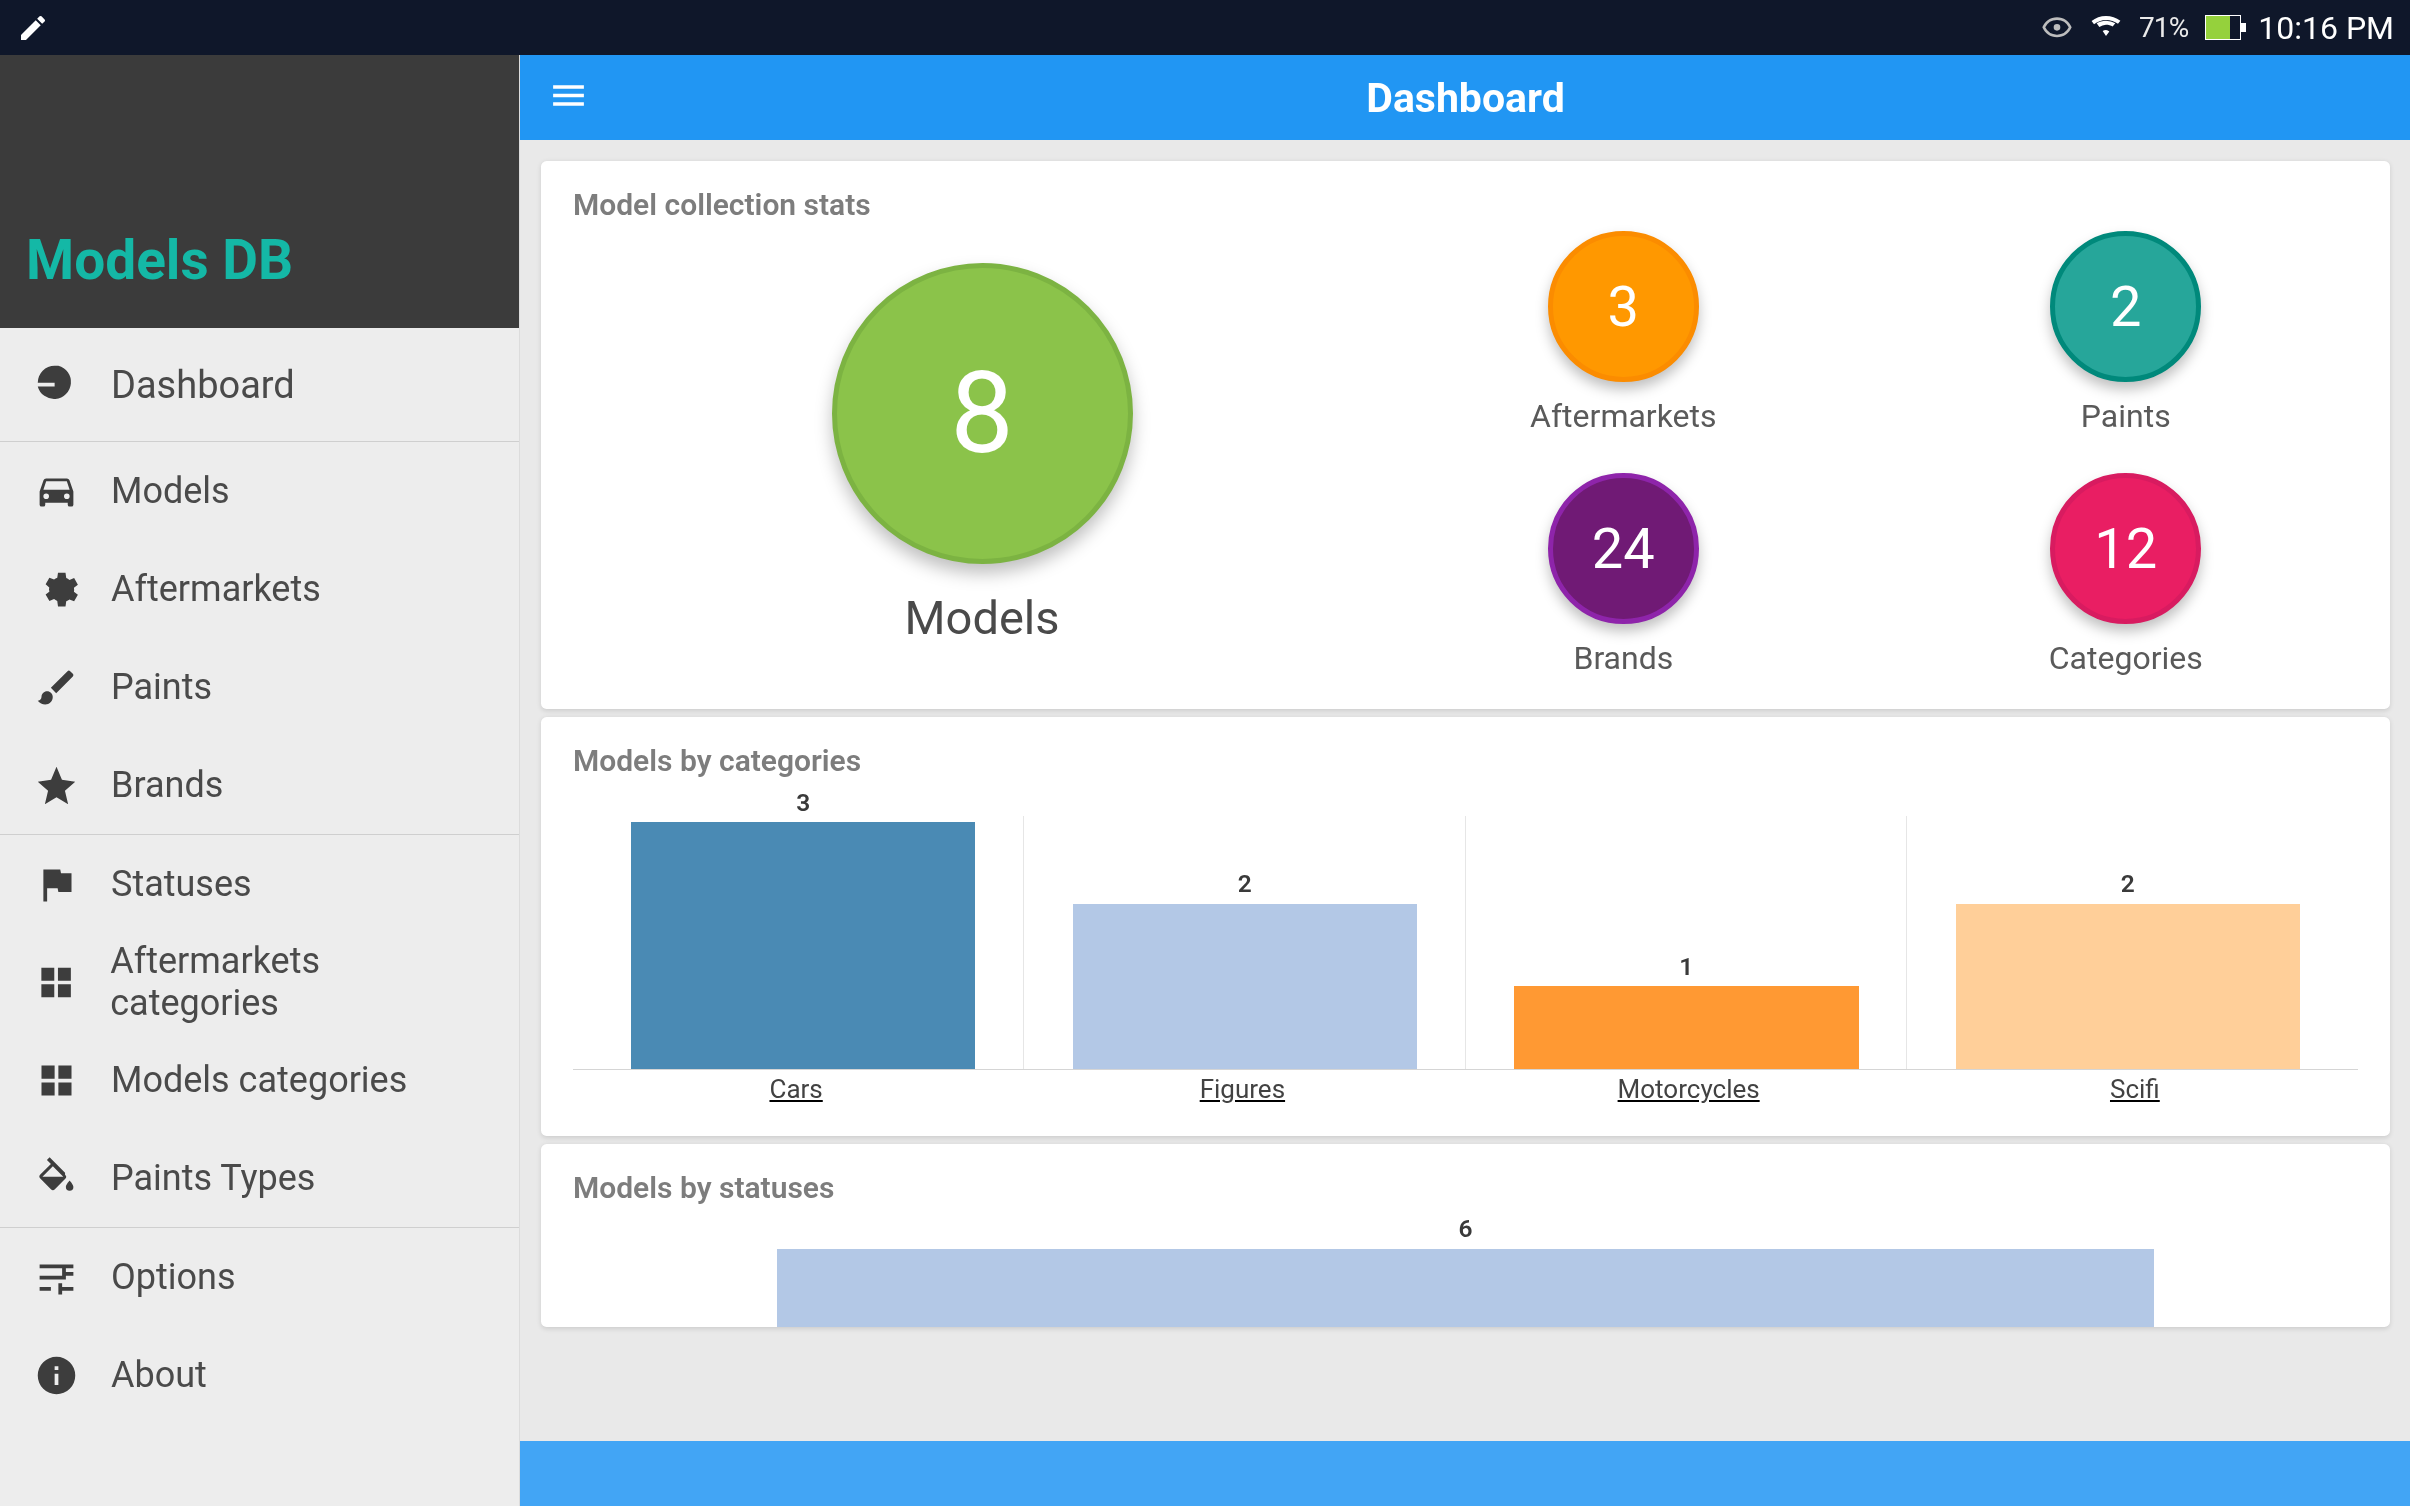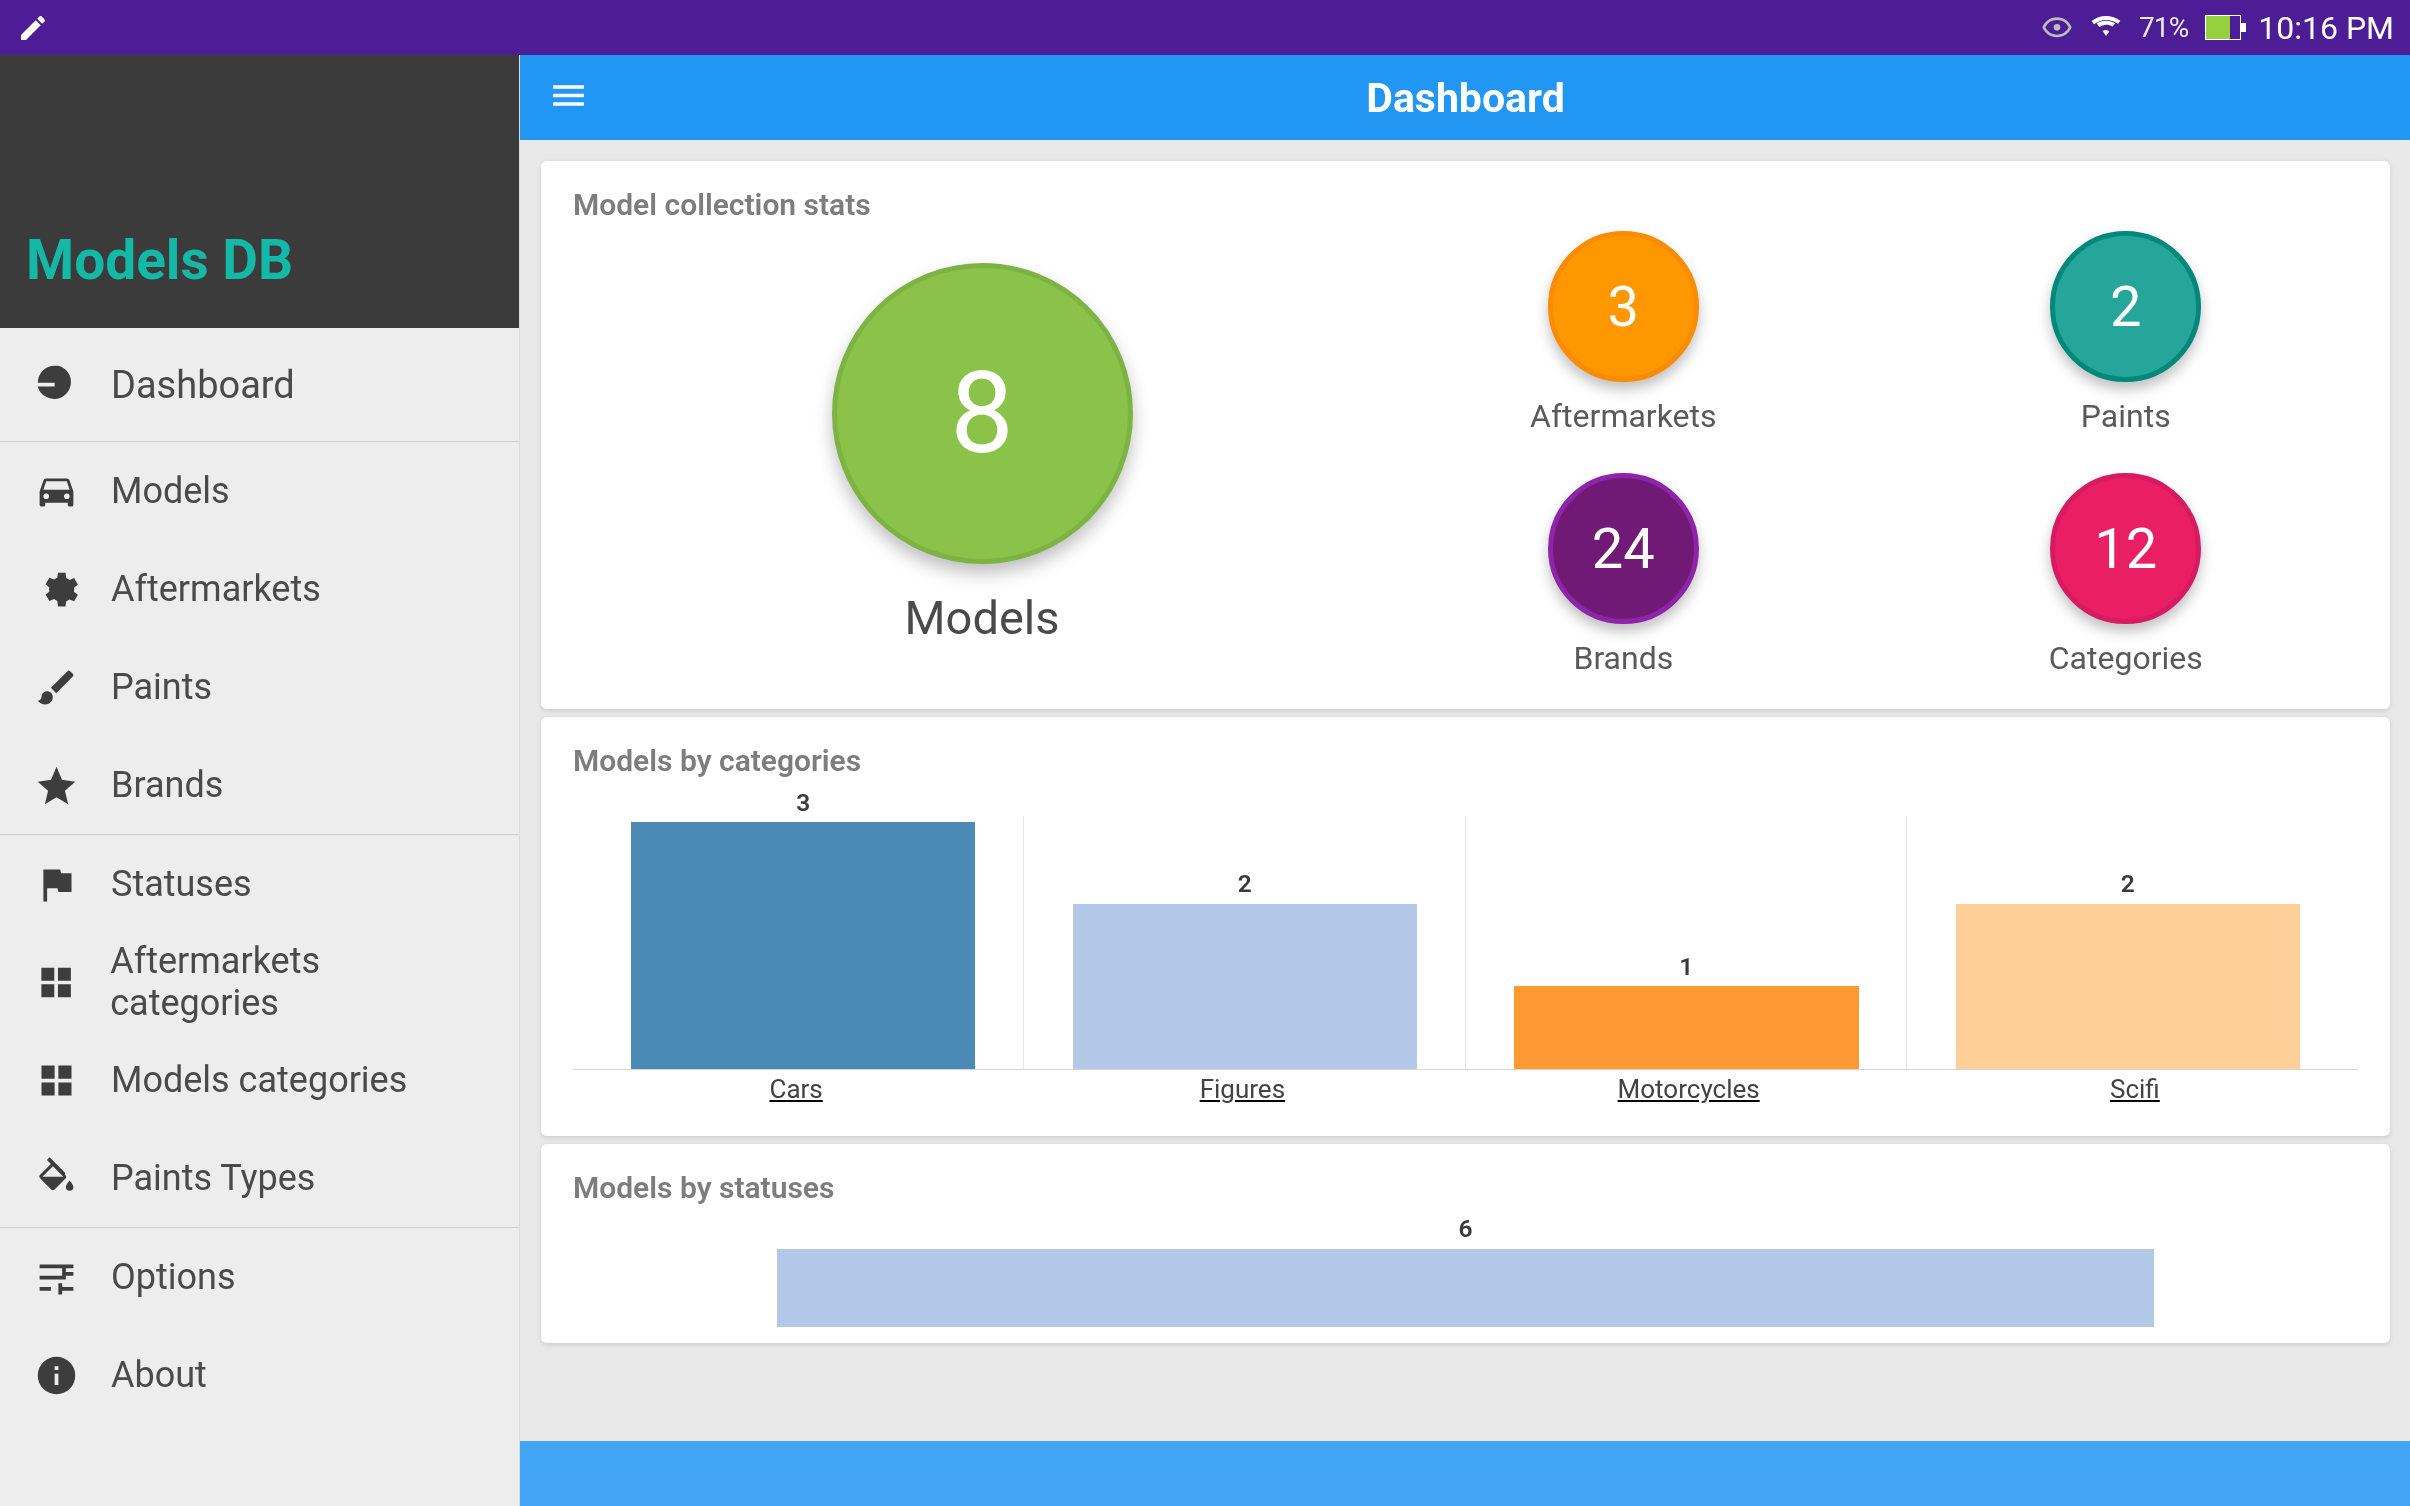--- a/index.html
+++ b/index.html
@@ -7,21 +7,21 @@
     width: 2411px;
     height: 1507px;
     font-family: Roboto, "Helvetica Neue", Arial, sans-serif;
     background: #e9e9e9;
     overflow: hidden;
   }
 
   
   .status-bar {
     height: 55px;
-    background: #4c1d95;
+    background: #0f172a;
     display: flex;
     align-items: center;
     color: #fff;
     font-size: 36px;
   }
   .status-bar .left  { padding-left: 17px; }
   .status-bar .spacer { flex: 1; }
   .status-bar .right {
     display: flex;
     align-items: center;
@@ -435,21 +435,21 @@
             </div>
           <div class="xlabels" id="labels0">
               <span>Cars</span>
               <span>Figures</span>
               <span>Motorcycles</span>
               <span>Scifi</span>
             </div>
         </div>
       </section>
 
-      <section class="card" style="padding-bottom:16px">
+      <section class="card" style="padding-bottom:0">
         <div class="card-title">Models by statuses</div>
         <div class="chart-wrap">
           <div class="chart small" id="chart1" style="border-bottom:none">
               <div class="barcol">
                 <div class="val">6</div>
                 <div class="bar" style="background: rgb(179, 200, 230); height: 88%;"></div>
               </div>
             </div>
         </div>
       </section>

